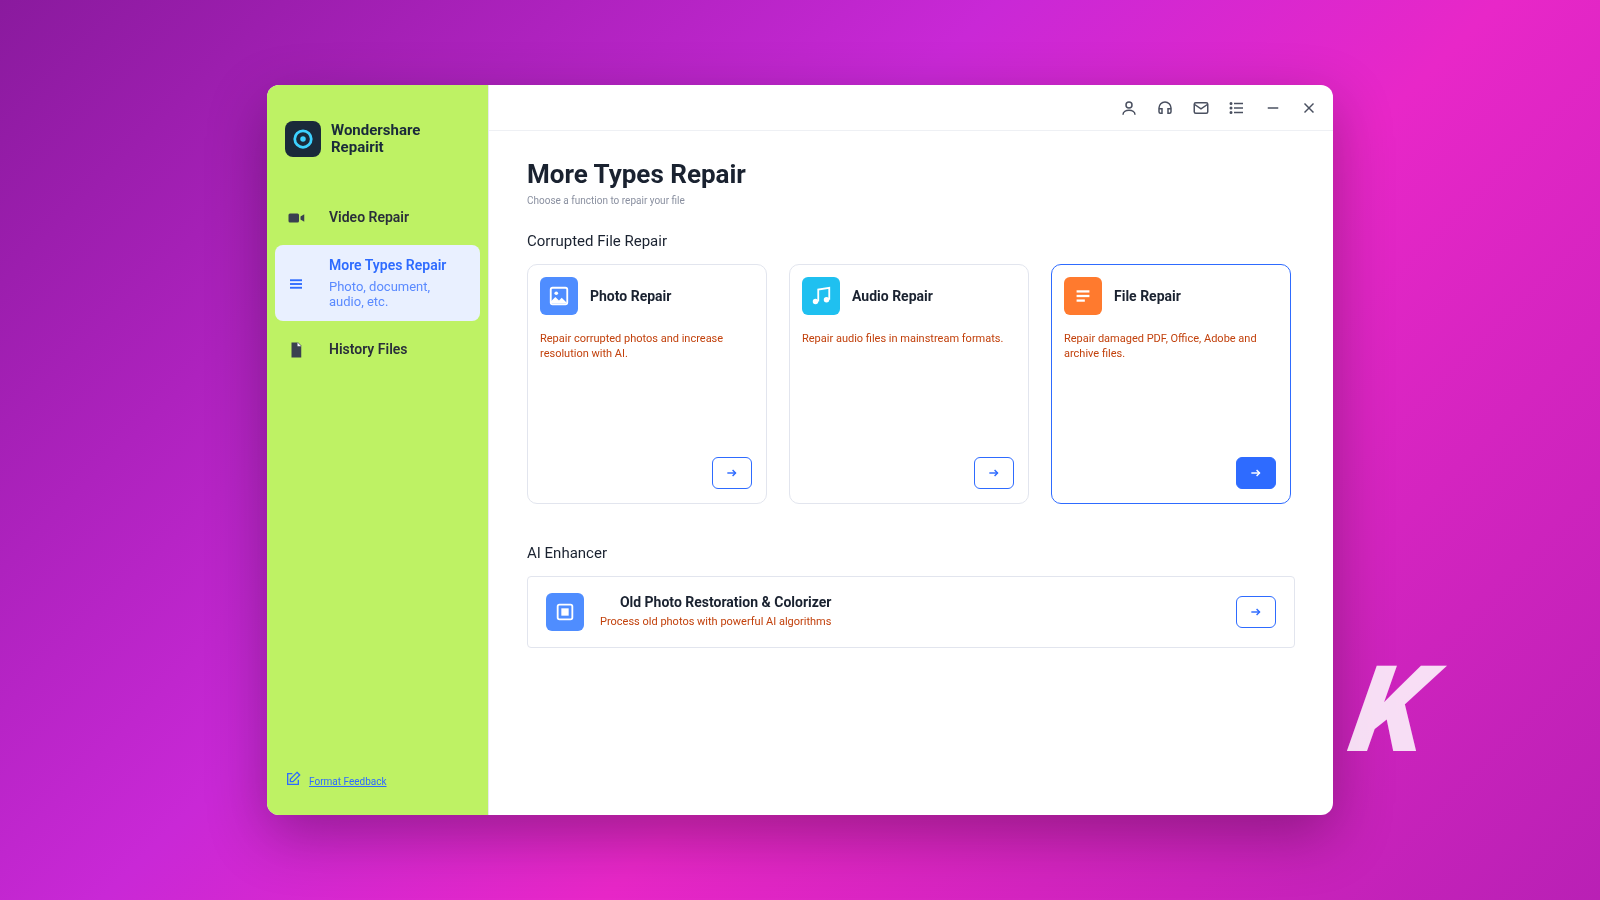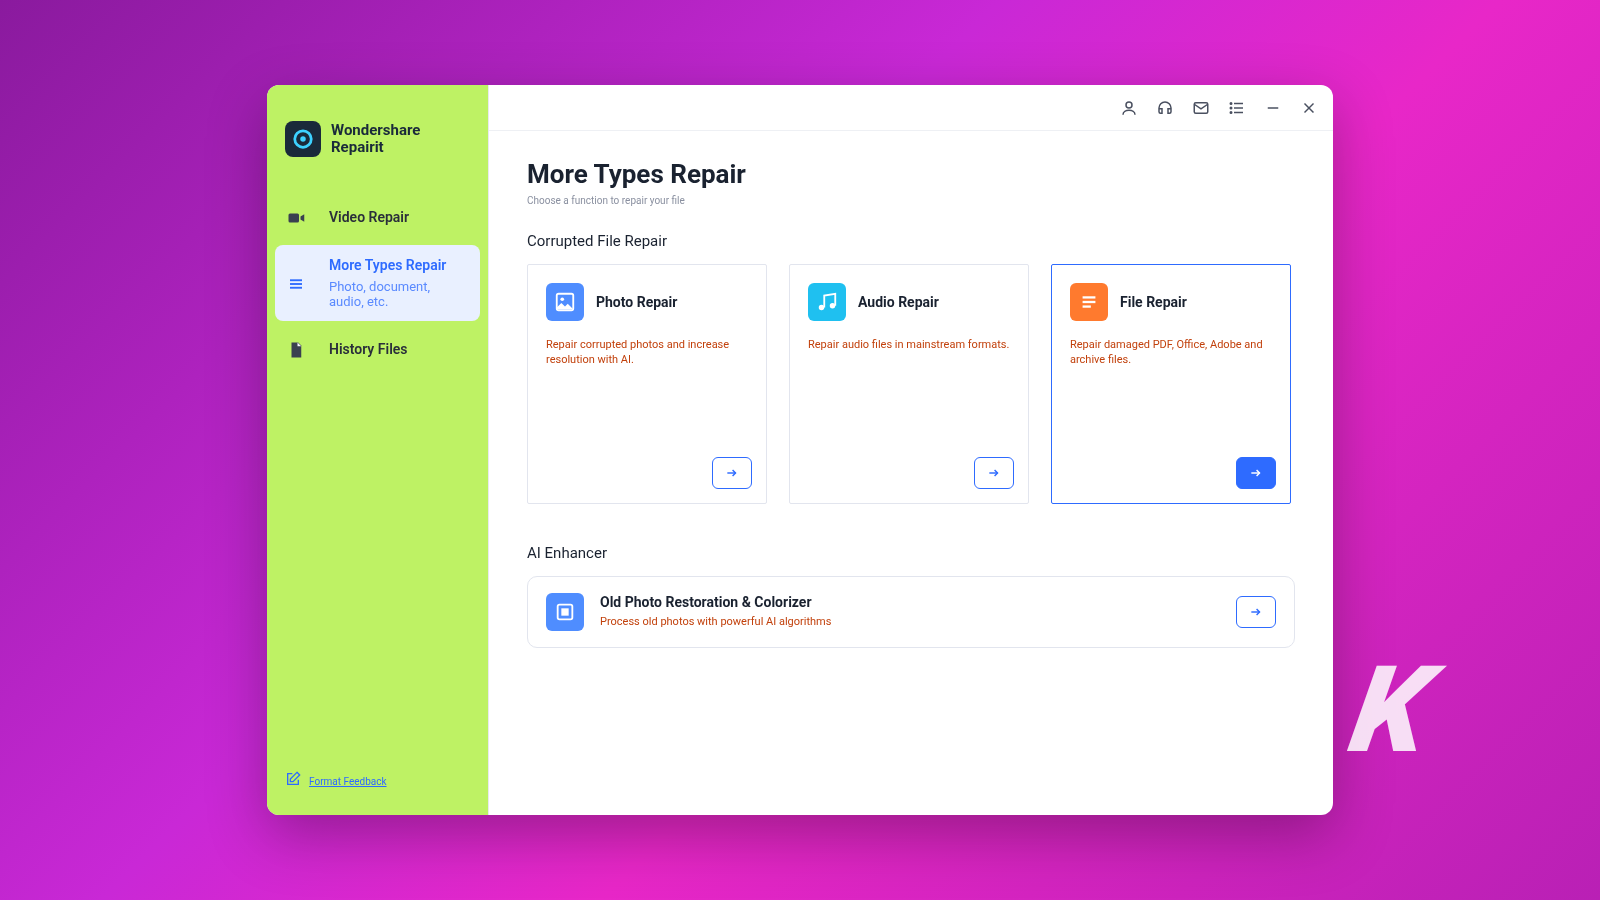--- a/index.html
+++ b/index.html
@@ -57,40 +57,40 @@
   gap: 16px; padding: 0 14px; border-bottom: 1px solid #eef0f4;
 }
 .tb-icon { width: 20px; height: 20px; color: #4a5060; display:flex; align-items:center; justify-content:center; cursor:pointer; }
 .tb-icon svg { width: 18px; height: 18px; }
 .content { padding: 28px 38px; flex: 1; overflow: auto; }
 .page-title { font-size: 26px; font-weight: 700; color: #1a2230; margin-bottom: 6px; }
 .page-sub { font-size: 10px; color: #8a90a0; margin-bottom: 26px; }
 .section-heading { font-size: 15px; font-weight: 400; color: #1a2230; margin-bottom: 14px; }
 .card-row { display: flex; gap: 22px; margin-bottom: 40px; }
 .card {
-  width: 240px; height: 240px; border: 1.5px solid #e2e5ee; border-radius: 2px;
-  padding: 18px; display: flex; flex-direction: column; position: relative; cursor:pointer;
+  width: 240px; height: 240px; border: 1.5px solid #e2e5ee; border-radius: 10px;
+  padding: 12px; display: flex; flex-direction: column; position: relative; cursor:pointer;
 }
 .card.active { border-color: #2e6bff; }
 .card-head { display: flex; align-items: center; gap: 12px; margin-bottom: 16px; }
 .card-icon { width: 38px; height: 38px; border-radius: 6px; display:flex; align-items:center; justify-content:center; }
 .card-icon svg { width: 22px; height: 22px; }
 .card-title { font-size: 14px; font-weight: 700; color: #1a2230; }
 .card-desc { font-size: 11px; color: #c2410c; line-height: 1.4; }
 .card-go {
   position: absolute; bottom: 14px; right: 14px;
   width: 40px; height: 32px; border-radius: 6px; border: 1.5px solid #2e6bff;
   display:flex; align-items:center; justify-content:center; background:#fff;
 }
 .card.active .card-go { background: #2e6bff; }
 .card.active .card-go svg { stroke: #fff; }
 .card-go svg { stroke: #2e6bff; }
 .wide-card {
-  border: 1.5px solid #e2e5ee; border-radius: 10px;
-  padding: 16px 18px; display: flex; align-items: center; gap: 16px; cursor:pointer;
+  border: 1.5px solid #e2e5ee; border-radius: 4px;
+  padding: 16px 18px; display: flex; align-items: center; gap: 16px; cursor:pointer;text-align:right;
 }
 .wide-card .card-go { position: static; margin-left: auto; }
 .wide-body .card-title { margin-bottom: 4px; }
 </style>
 </head>
 <body>
 
 <div class="watermark">K</div>
 
 <div class="app-window">

